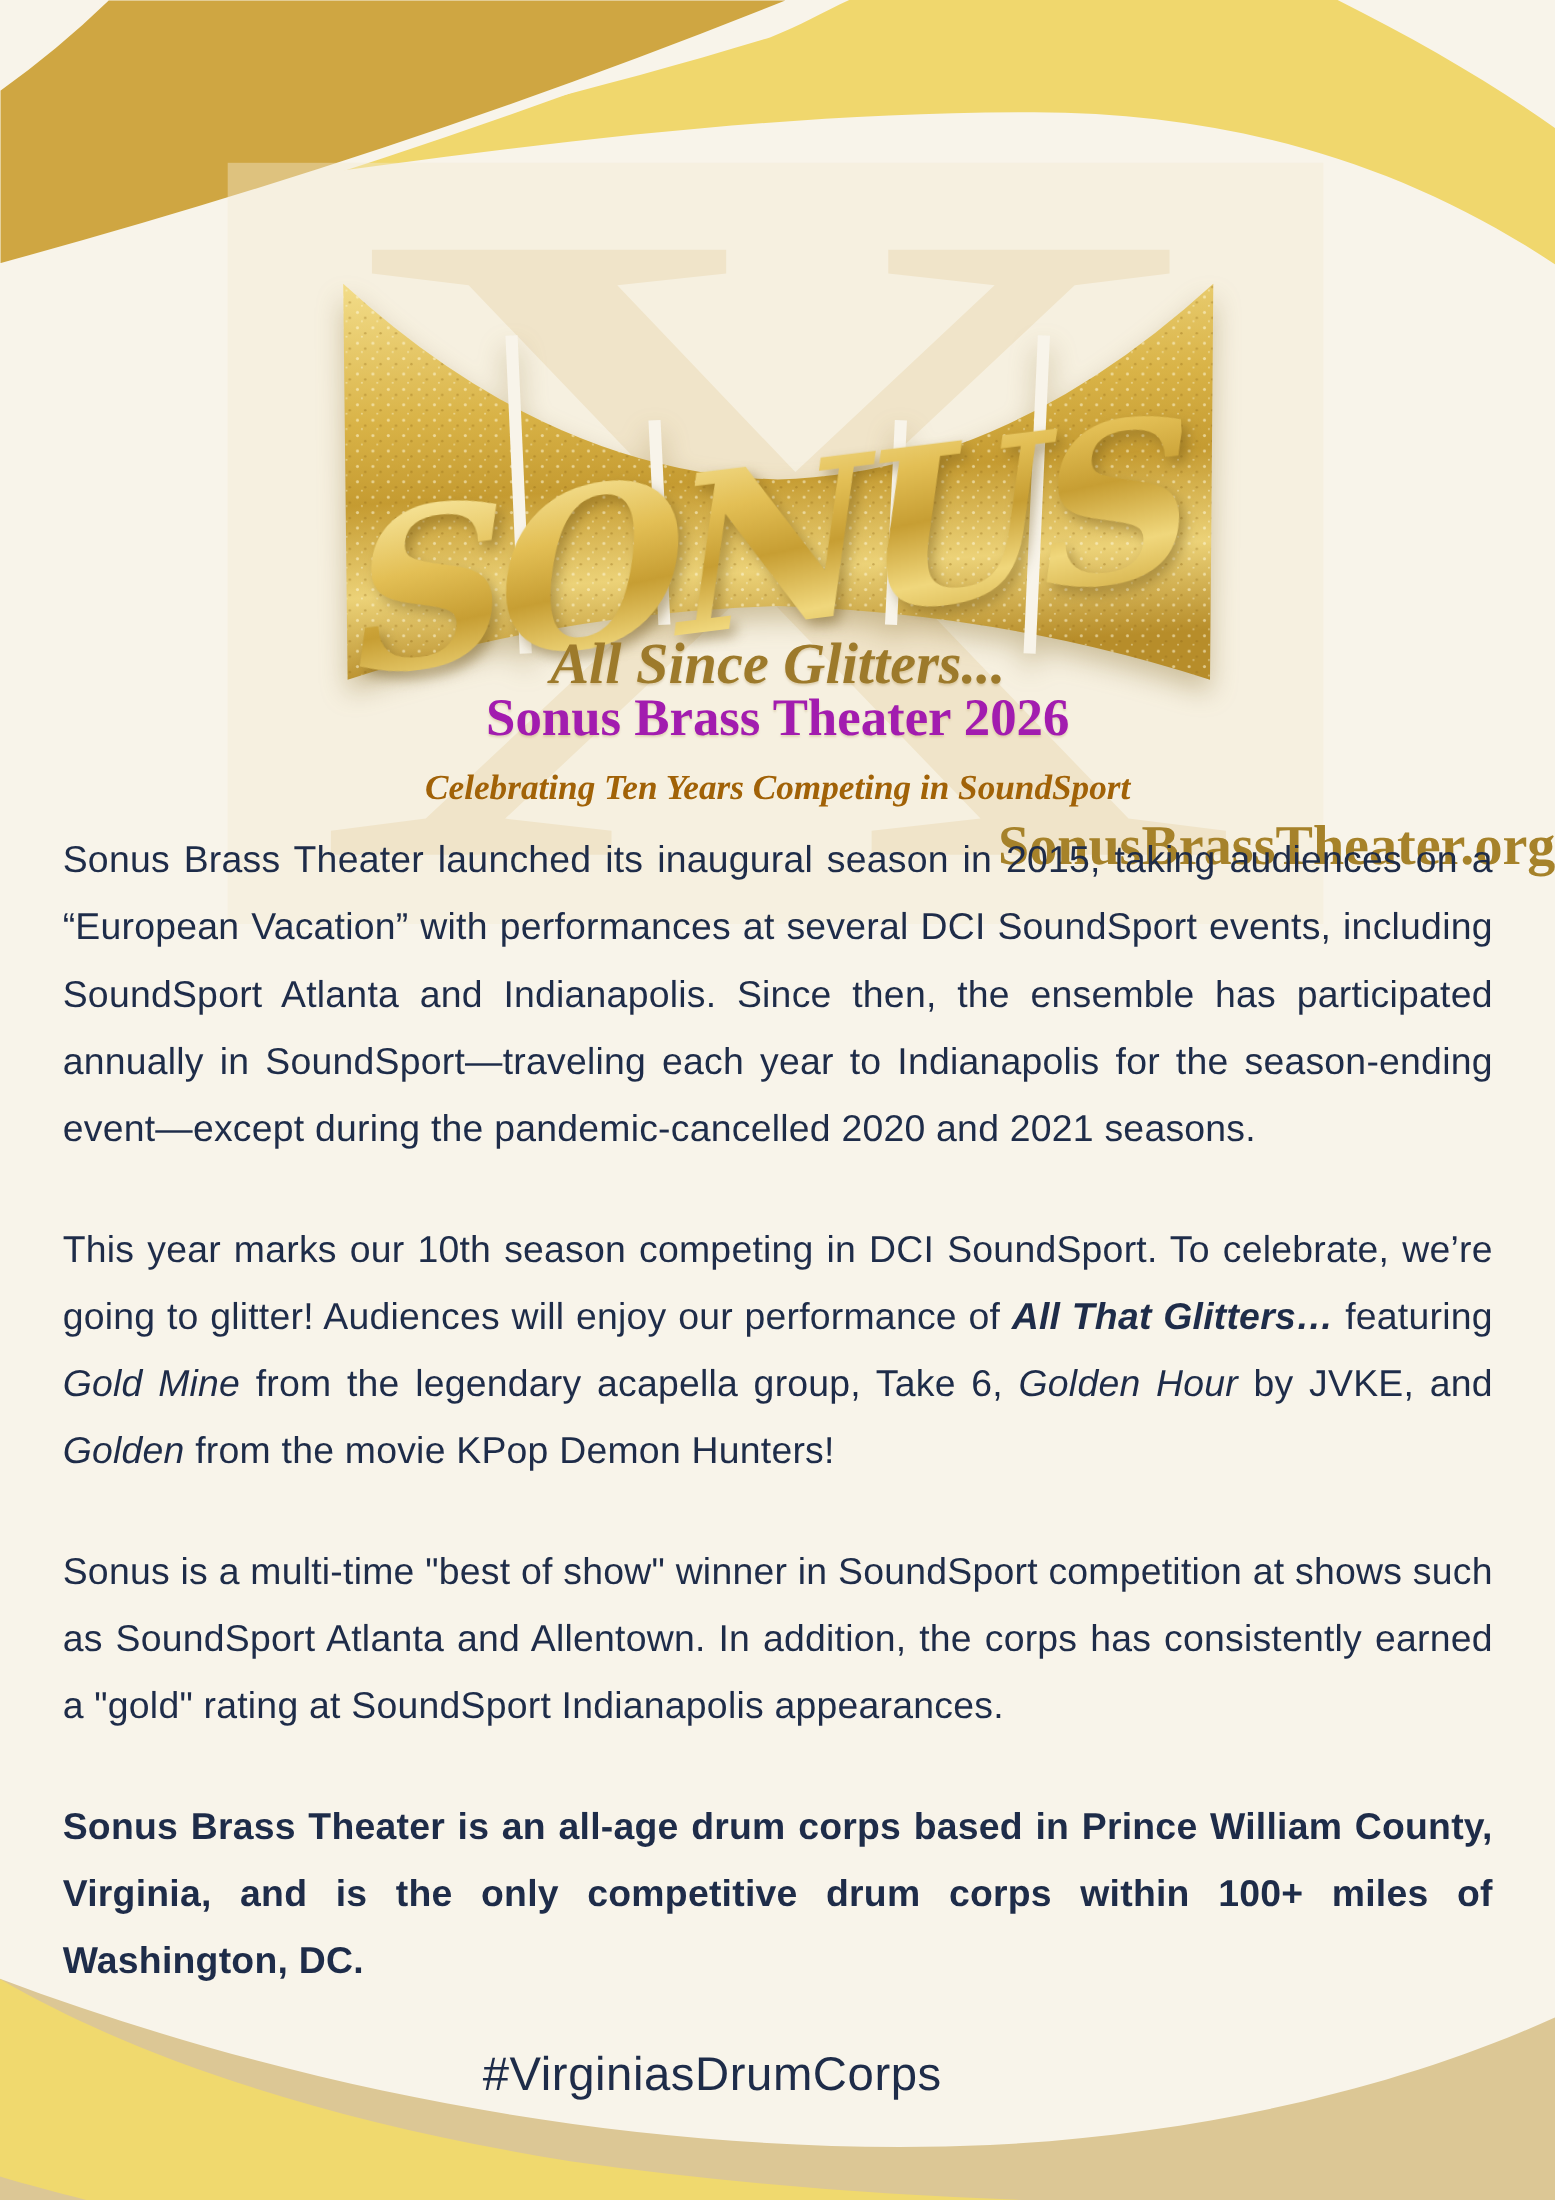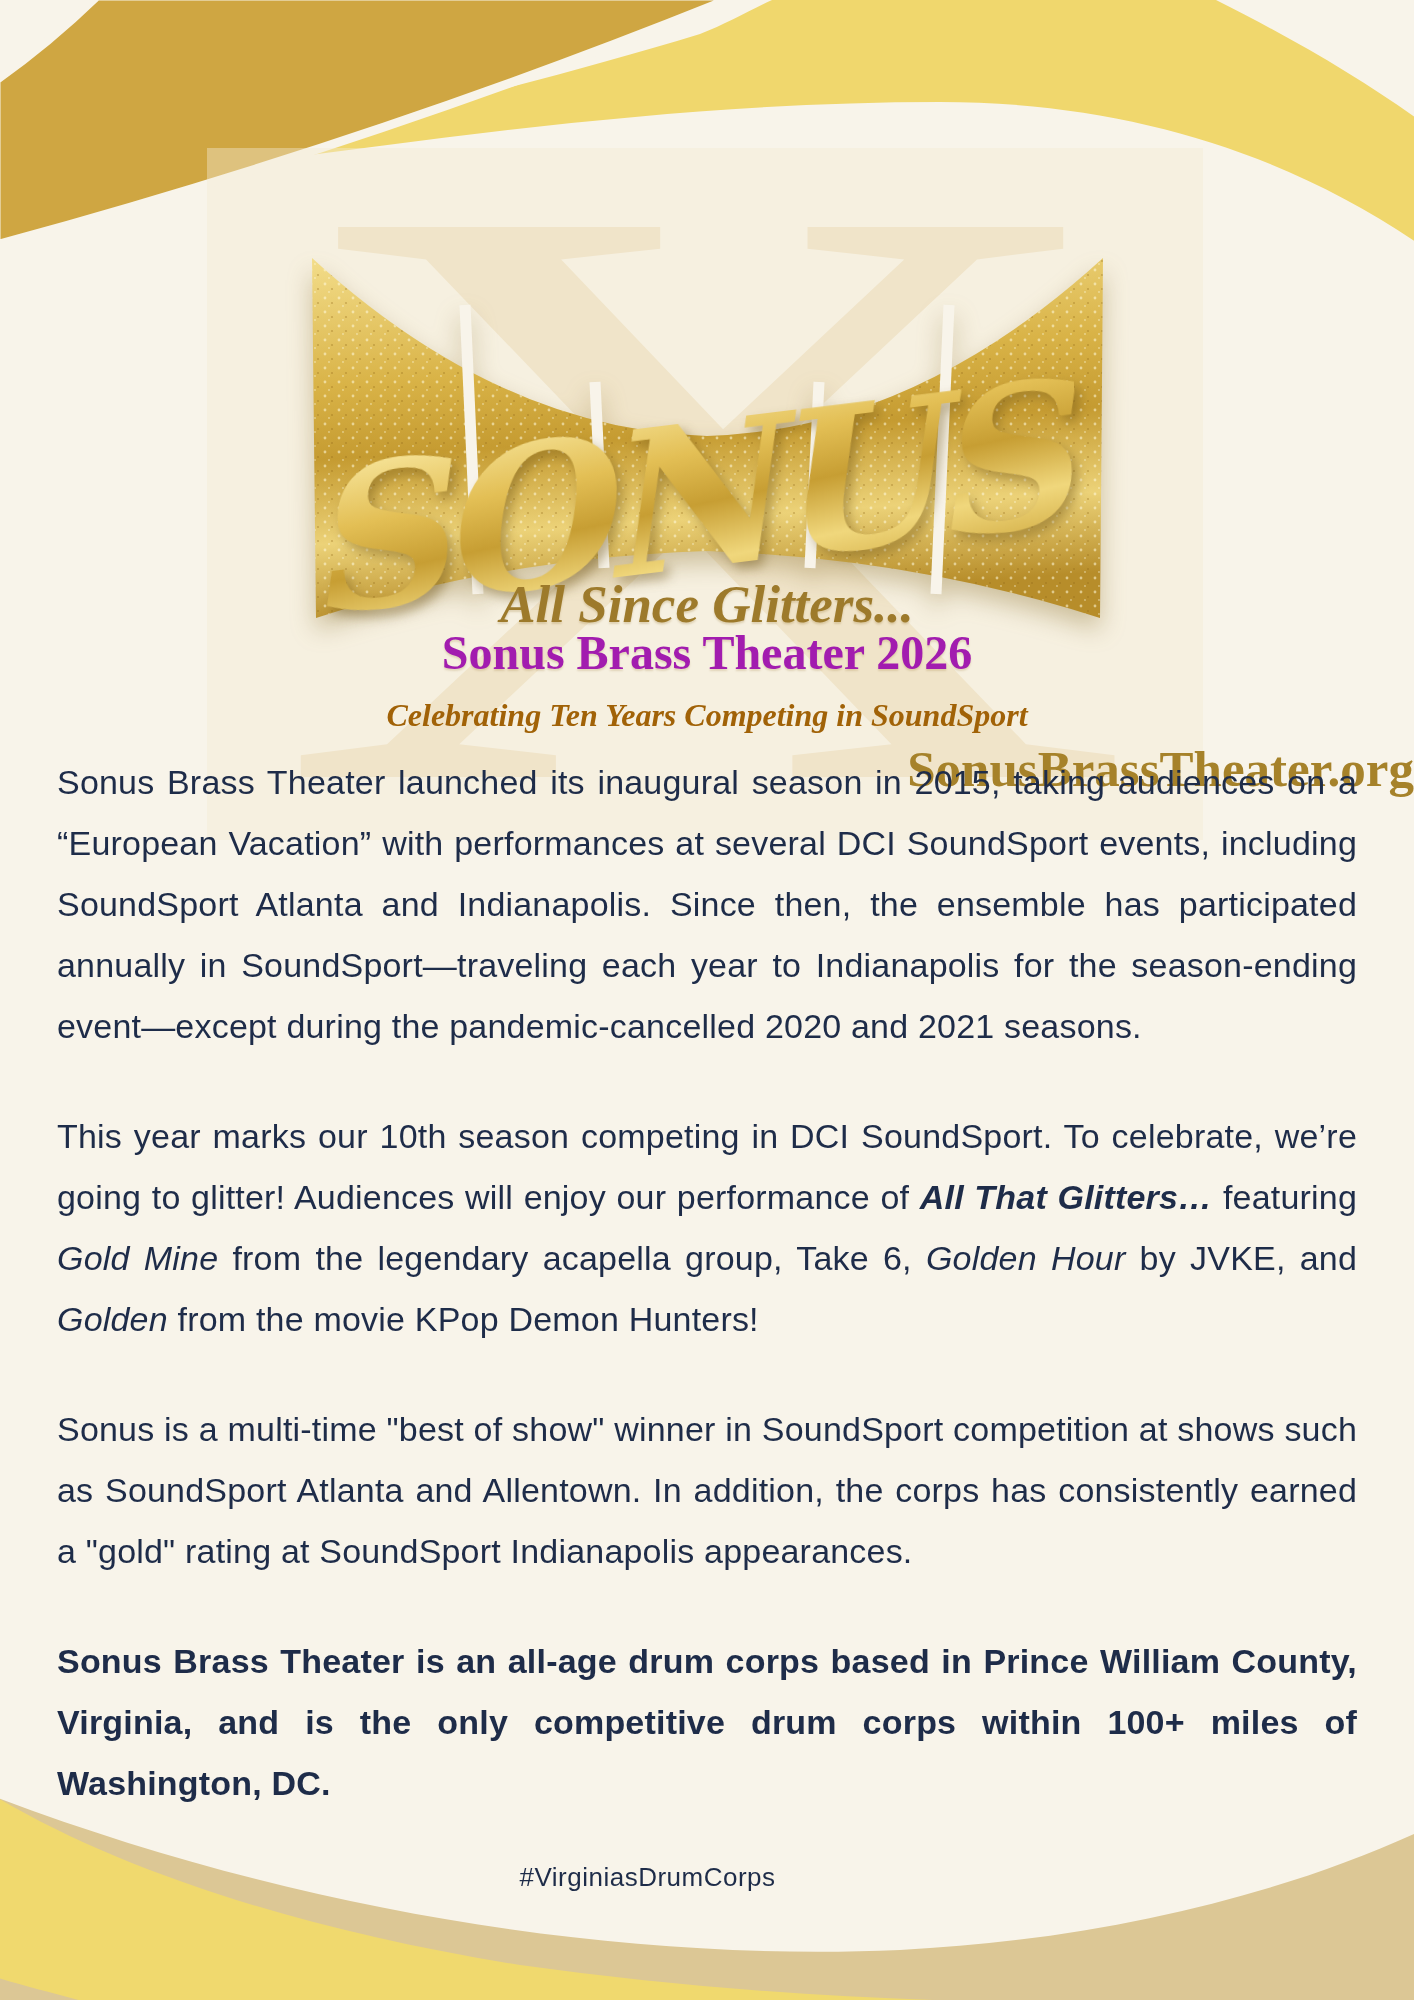--- a/index.html
+++ b/index.html
@@ -36,21 +36,21 @@
 
   
   .body-copy{position:absolute;left:57px;top:752px;width:1300px;
       color:#1e2c49;font-size:34px;line-height:61px;letter-spacing:.2px;}
   .body-copy p{margin:0 0 49px 0;text-align:justify;}
   .body-copy p:last-child{margin-bottom:16px;font-weight:bold;}
   .run-i{font-style:italic;}
   .run-bi{font-style:italic;font-weight:bold;}
 
   .hashtag{position:absolute;left:0;top:1862px;width:1295px;text-align:center;
-      color:#1e2c49;font-size:26px;letter-spacing:.5px;}
+      color:#1e2c49;font-size:43px;letter-spacing:.5px;}
 </style>
 </head>
 <body>
 
 <div class="layer">
   <svg class="bg" width="1414" height="2000" viewBox="0 0 1414 2000">
     <defs>
       <linearGradient id="goldGrad" x1="0" y1="0" x2="0.15" y2="1">
         <stop offset="0" stop-color="#f3dd8a"></stop>
         <stop offset="0.35" stop-color="#d9b347"></stop>

